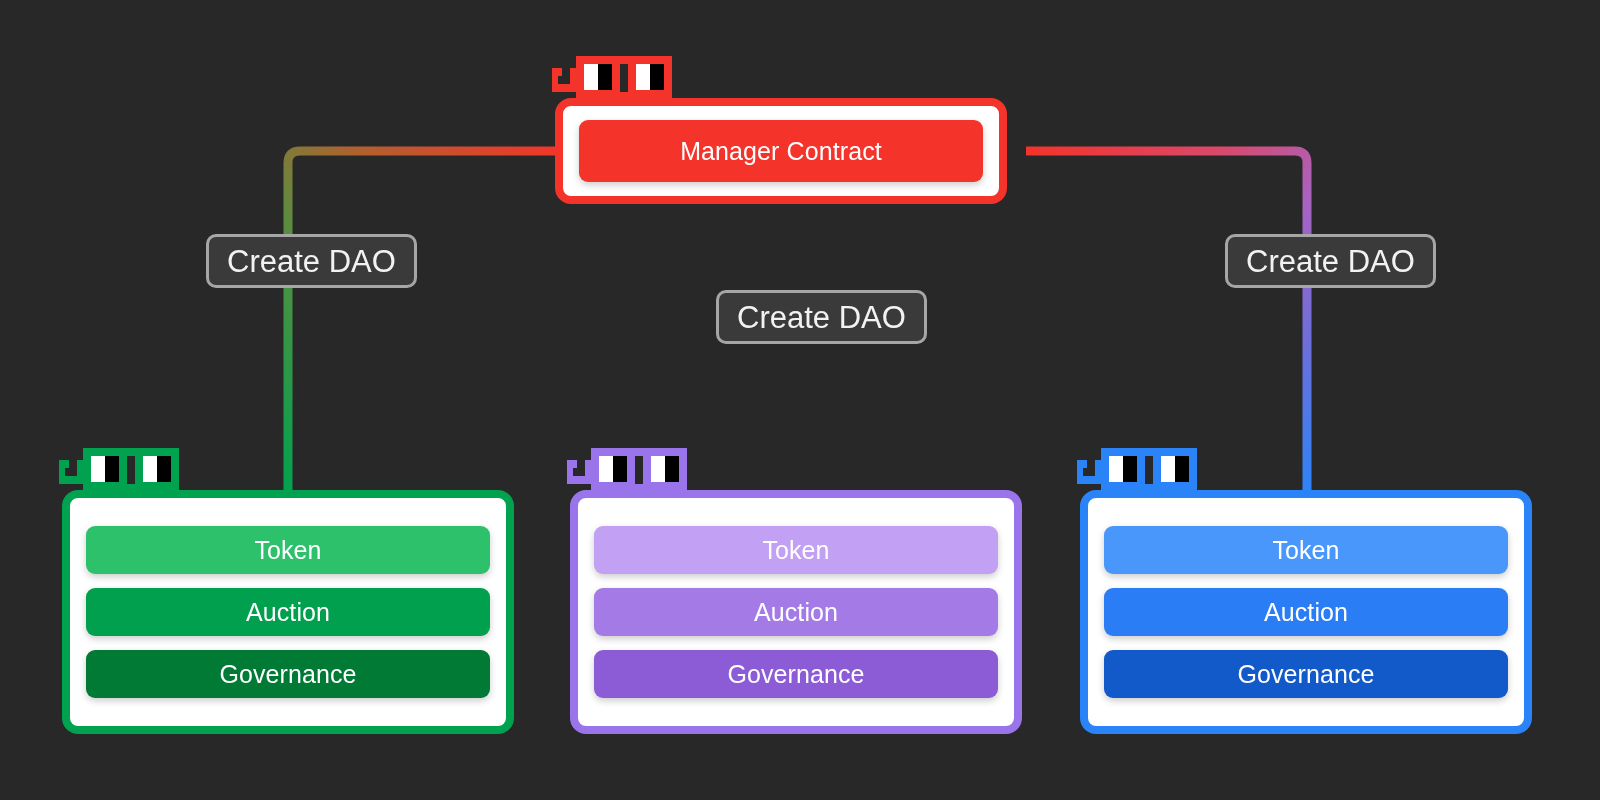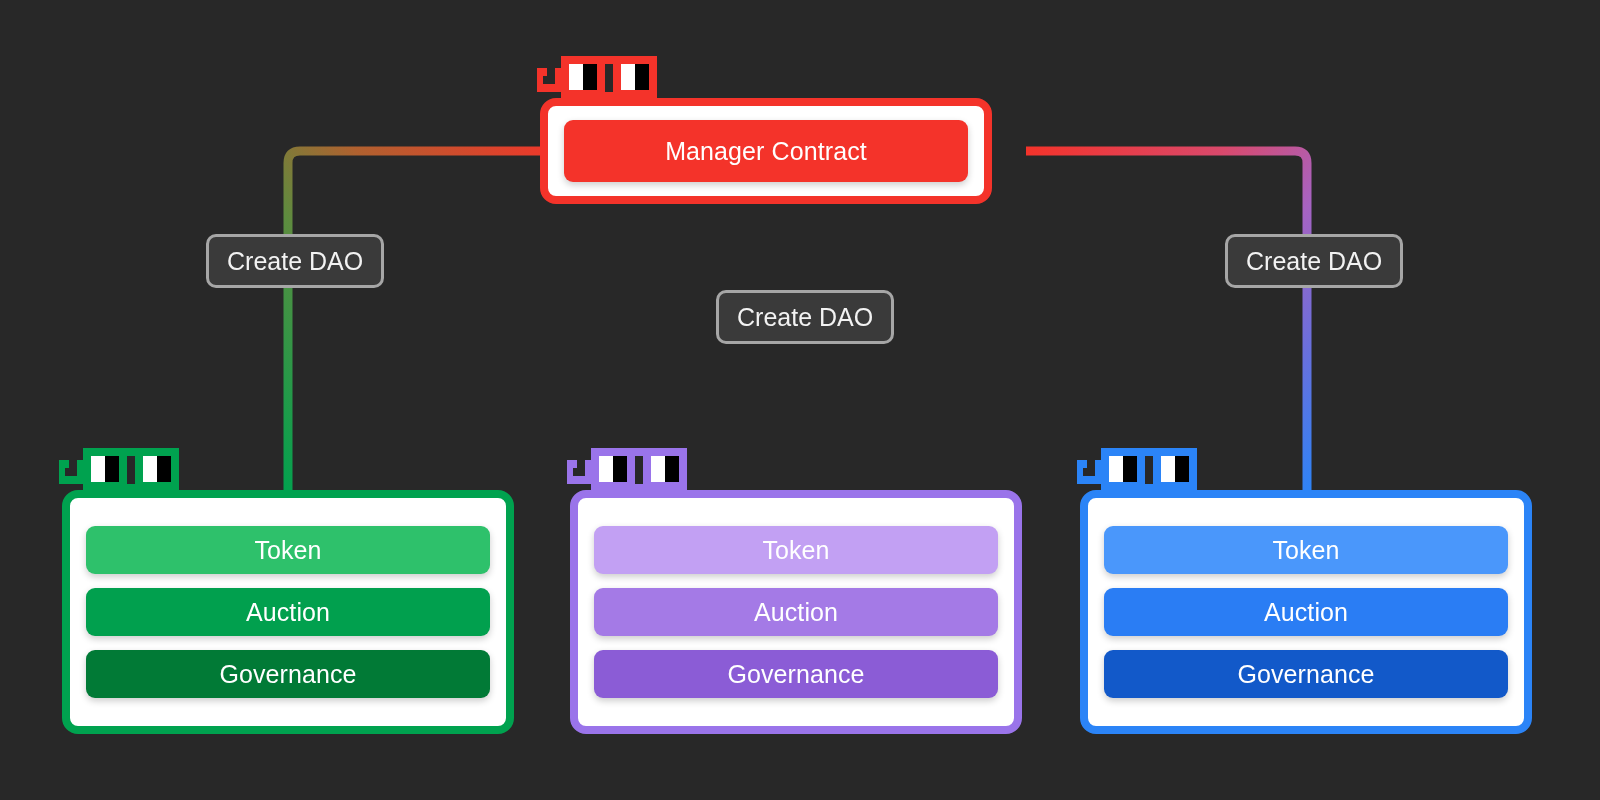--- a/index.html
+++ b/index.html
@@ -70,21 +70,21 @@
   .dao .pill{height:48px;}
 
   
   .edge-label{
     position:absolute;
     z-index:5;
     background:#3a3a3a;
     border:3px solid #a6a6a6;
     border-radius:10px;
     color:#f2f2f2;
-    font-size:25px;
+    font-size:31px;
     line-height:1;
     display:flex;
     align-items:center;
     justify-content:center;
     padding:0 18px;
     height:54px;
     box-sizing:border-box;
     white-space:nowrap;
   }
 </style>
@@ -116,21 +116,21 @@
       </linearGradient>
     </defs>
 
     <path d="M 572,151 L 300,151 Q 288,151 288,163 L 288,500" fill="none" stroke="url(#grad-left)" stroke-width="9" stroke-linecap="butt"></path>
 
     <path d="M 800,196 L 800,500" fill="none" stroke="url(#grad-center)" stroke-width="9" stroke-linecap="butt"></path>
 
     <path d="M 1026,151 L 1295,151 Q 1307,151 1307,163 L 1307,500" fill="none" stroke="url(#grad-right)" stroke-width="9" stroke-linecap="butt"></path>
   </svg>
 
-  <div class="node" id="manager-node" style="left:540px;top:98px;width:452px;height:106px;text-align:center;">
+  <div class="node" id="manager-node" style="left:555px;top:98px;width:452px;height:106px;text-align:center;">
 
     <svg class="noggles" style="left:-3px;top:-46px;" width="122" height="50" viewBox="0 0 61 25" xmlns="http://www.w3.org/2000/svg" shape-rendering="crispEdges">
 
       <rect x="0" y="8" width="5" height="4" fill="#f4332a"></rect>
       <rect x="0" y="8" width="3" height="12" fill="#f4332a"></rect>
       <rect x="0" y="16" width="12" height="4" fill="#f4332a"></rect>
       <rect x="9" y="8" width="3" height="12" fill="#f4332a"></rect>
 
       <rect x="12" y="2" width="22" height="22" fill="#f4332a"></rect>
 

